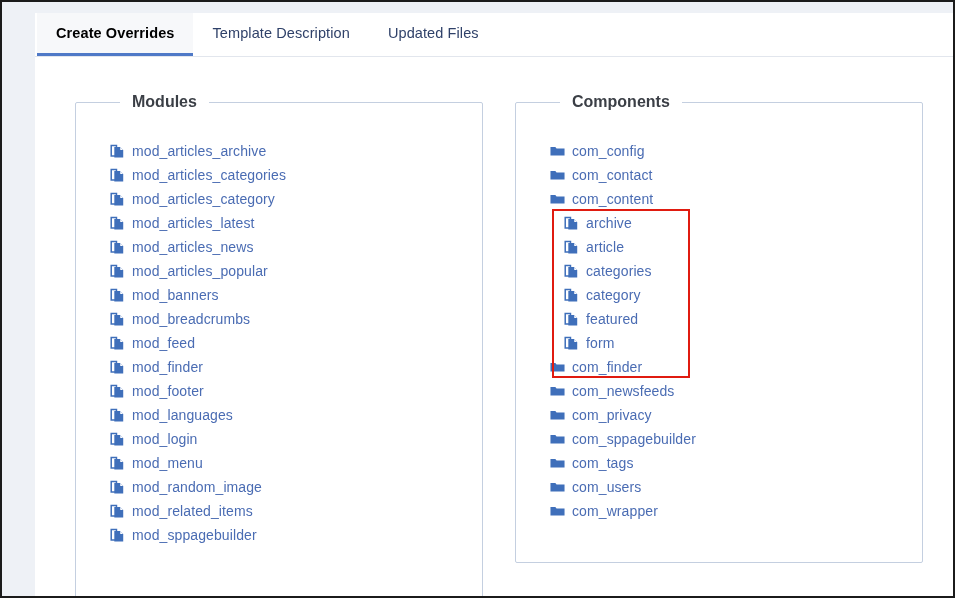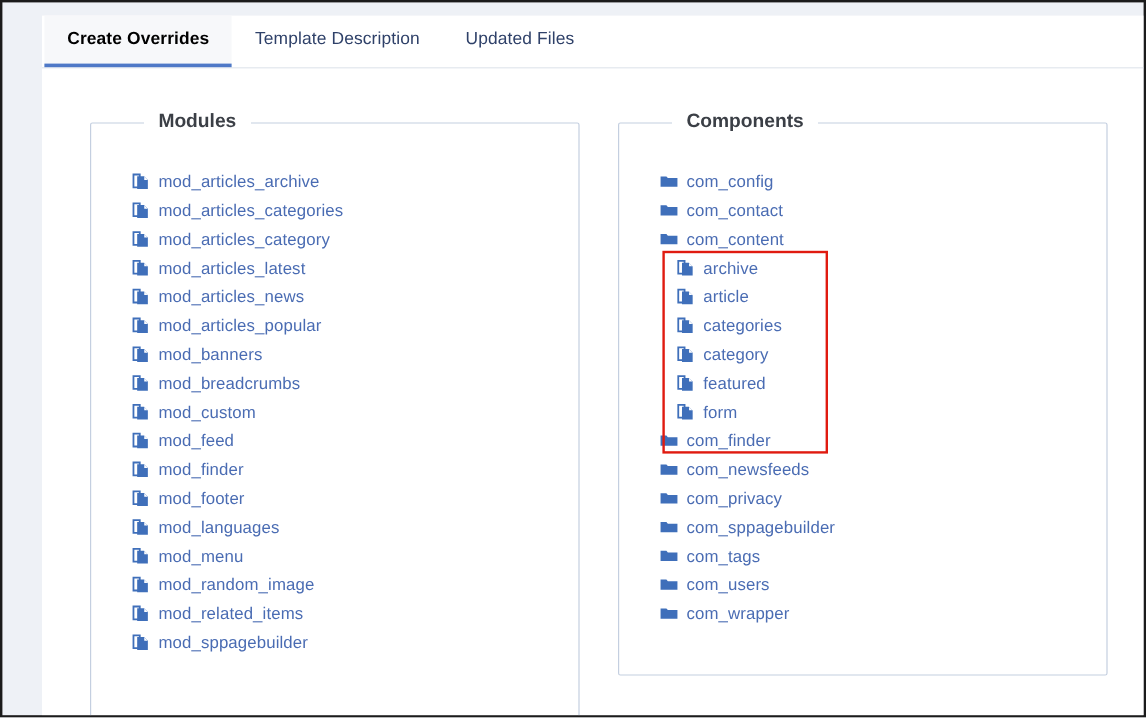--- a/index.html
+++ b/index.html
@@ -250,32 +250,20 @@
             </li>
             <li>
               <a class="file-row" href="#">
                 <span class="ficon">
                   <svg width="15" height="15" viewBox="0 0 16 16">
                     <path fill="none" stroke="#3f6fba" stroke-width="1.6" d="M1.3 1.5h5.6v11.4H1.3z"></path>
                     <path fill="#3f6fba" d="M4.6 3.1h6.1l3.4 3.3v8.1H4.6z"></path>
                     <path fill="#ffffff" d="M10.9 3.3v3.0h3.0z"></path>
                   </svg>
                 </span>
-                <span class="file-label">mod_custom</span>
-              </a>
-            </li>
-            <li>
-              <a class="file-row" href="#">
-                <span class="ficon">
-                  <svg width="15" height="15" viewBox="0 0 16 16">
-                    <path fill="none" stroke="#3f6fba" stroke-width="1.6" d="M1.3 1.5h5.6v11.4H1.3z"></path>
-                    <path fill="#3f6fba" d="M4.6 3.1h6.1l3.4 3.3v8.1H4.6z"></path>
-                    <path fill="#ffffff" d="M10.9 3.3v3.0h3.0z"></path>
-                  </svg>
-                </span>
                 <span class="file-label">mod_feed</span>
               </a>
             </li>
             <li>
               <a class="file-row" href="#">
                 <span class="ficon">
                   <svg width="15" height="15" viewBox="0 0 16 16">
                     <path fill="none" stroke="#3f6fba" stroke-width="1.6" d="M1.3 1.5h5.6v11.4H1.3z"></path>
                     <path fill="#3f6fba" d="M4.6 3.1h6.1l3.4 3.3v8.1H4.6z"></path>
                     <path fill="#ffffff" d="M10.9 3.3v3.0h3.0z"></path>
@@ -299,20 +287,32 @@
             <li>
               <a class="file-row" href="#">
                 <span class="ficon">
                   <svg width="15" height="15" viewBox="0 0 16 16">
                     <path fill="none" stroke="#3f6fba" stroke-width="1.6" d="M1.3 1.5h5.6v11.4H1.3z"></path>
                     <path fill="#3f6fba" d="M4.6 3.1h6.1l3.4 3.3v8.1H4.6z"></path>
                     <path fill="#ffffff" d="M10.9 3.3v3.0h3.0z"></path>
                   </svg>
                 </span>
                 <span class="file-label">mod_languages</span>
+              </a>
+            </li>
+            <li>
+              <a class="file-row" href="#">
+                <span class="ficon">
+                  <svg width="15" height="15" viewBox="0 0 16 16">
+                    <path fill="none" stroke="#3f6fba" stroke-width="1.6" d="M1.3 1.5h5.6v11.4H1.3z"></path>
+                    <path fill="#3f6fba" d="M4.6 3.1h6.1l3.4 3.3v8.1H4.6z"></path>
+                    <path fill="#ffffff" d="M10.9 3.3v3.0h3.0z"></path>
+                  </svg>
+                </span>
+                <span class="file-label">mod_login</span>
               </a>
             </li>
             <li>
               <a class="file-row" href="#">
                 <span class="ficon">
                   <svg width="15" height="15" viewBox="0 0 16 16">
                     <path fill="none" stroke="#3f6fba" stroke-width="1.6" d="M1.3 1.5h5.6v11.4H1.3z"></path>
                     <path fill="#3f6fba" d="M4.6 3.1h6.1l3.4 3.3v8.1H4.6z"></path>
                     <path fill="#ffffff" d="M10.9 3.3v3.0h3.0z"></path>
                   </svg>

